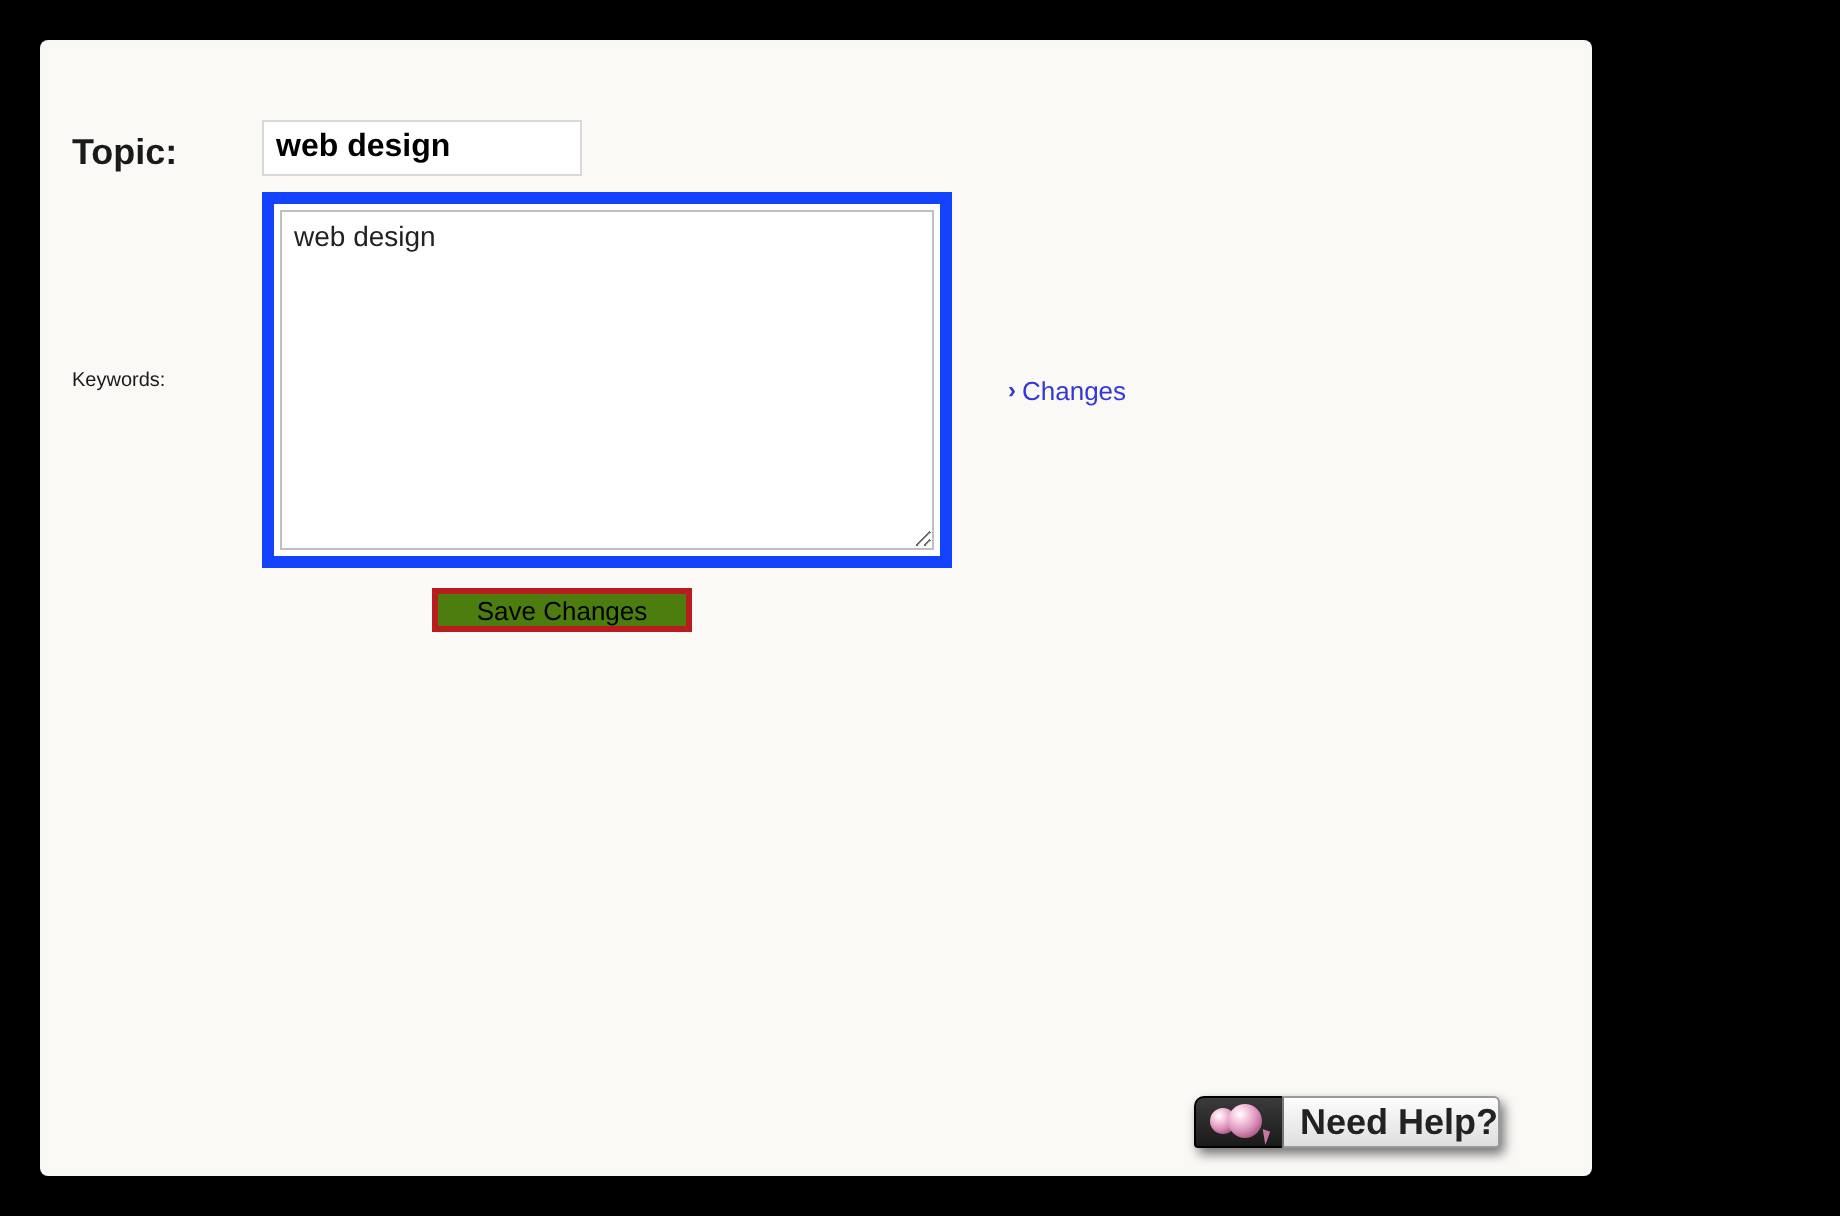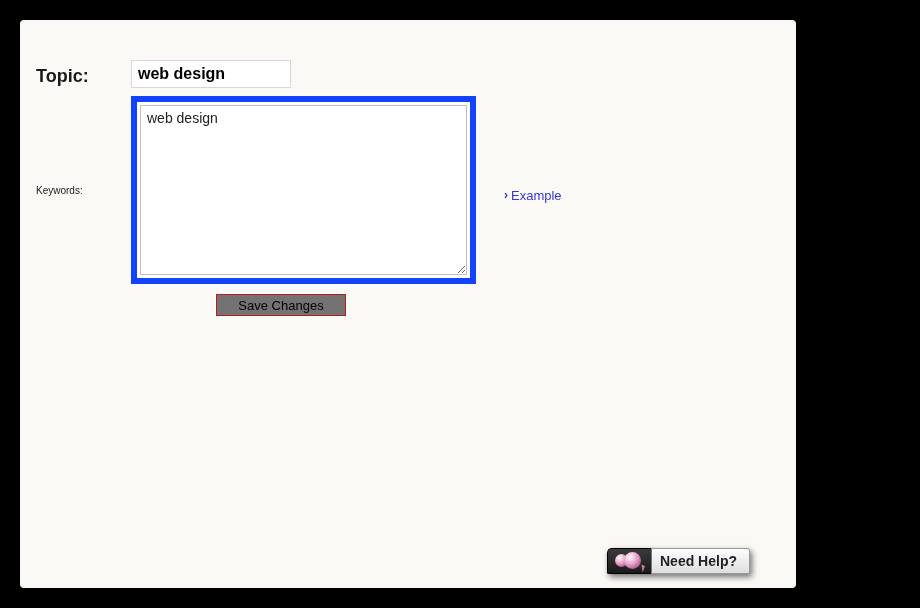--- a/index.html
+++ b/index.html
@@ -133,22 +133,22 @@
   .button-row {
     margin-left: 180px;
     margin-top: 10px;
     display: flex;
     gap: 12px;
   }
 
   .btn {
     width: 130px;
     height: 22px;
-    background: #737373;
-    border: 1px solid #b91c1c;
+    background: #4d7c0f;
+    border: 3px solid #b91c1c;
     font-size: 13px;
     font-family: inherit;
     cursor: pointer;
     padding: 0;
   }
 
   
   .need-help {
     position: absolute;
     right: 46px;
@@ -196,23 +196,23 @@
 
   .nh-label-box {
     height: 26px;
     background: linear-gradient(#fdfdfd,#dedede);
     border: 1px solid #9a9a9a;
     border-left: 1px solid #777;
     border-top-right-radius: 3px;
     border-bottom-right-radius: 2px;
     display: flex;
     align-items: center;
-    padding: 0 12px 0 8px;
+    padding: 0 0 0 8px;
     font-weight: 700;
-    font-size: 14px;
+    font-size: 18px;
     color: #222;
     box-sizing: border-box;
     text-align: right;
   }
 </style>
 </head>
 <body>
 
 <div class="viewport">
   <div class="panel">
@@ -226,21 +226,21 @@
 
       <div class="row keywords-row">
         <div class="label-cell keywords-label">Keywords:</div>
 
         <div class="focus-frame">
           <textarea class="keywords-textarea" style="">web design</textarea>
         </div>
 
         <span class="example-link">
           <span class="example-chevron">›</span>
-          <span>Example</span>
+          <span>Changes</span>
         </span>
       </div>
 
       <div class="button-row">
         <button class="btn">Save Changes</button>
       </div>
 
     </div>
 
     <div class="need-help">

